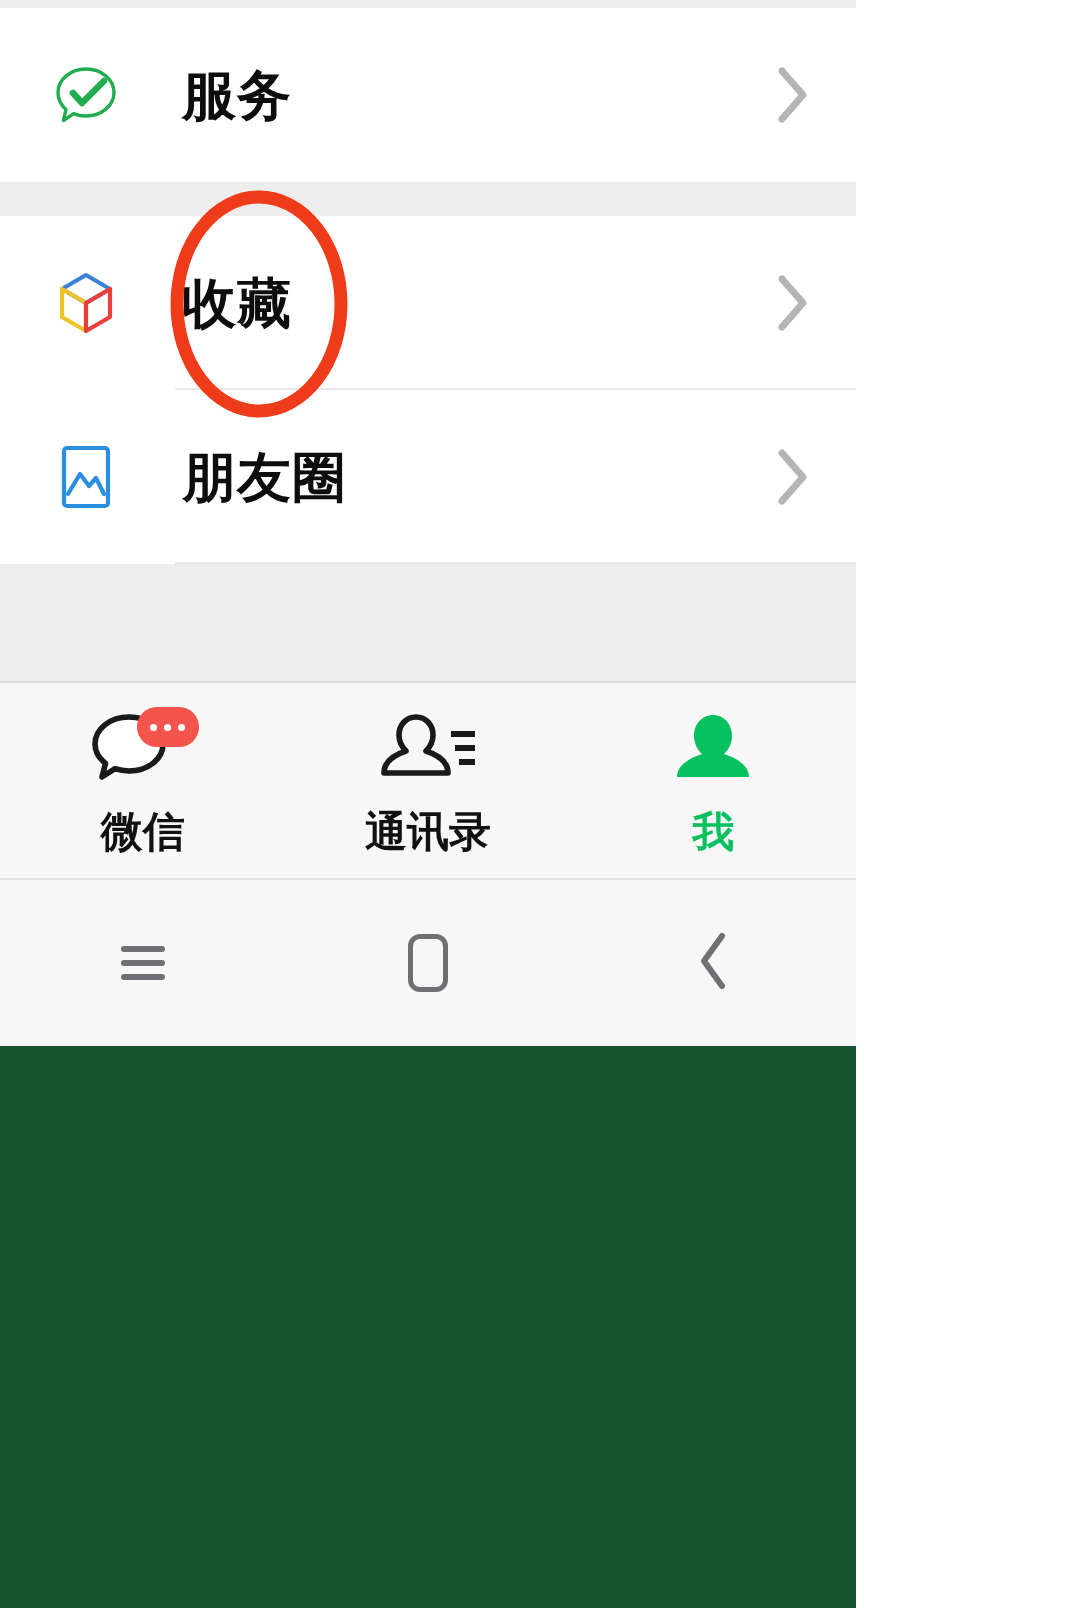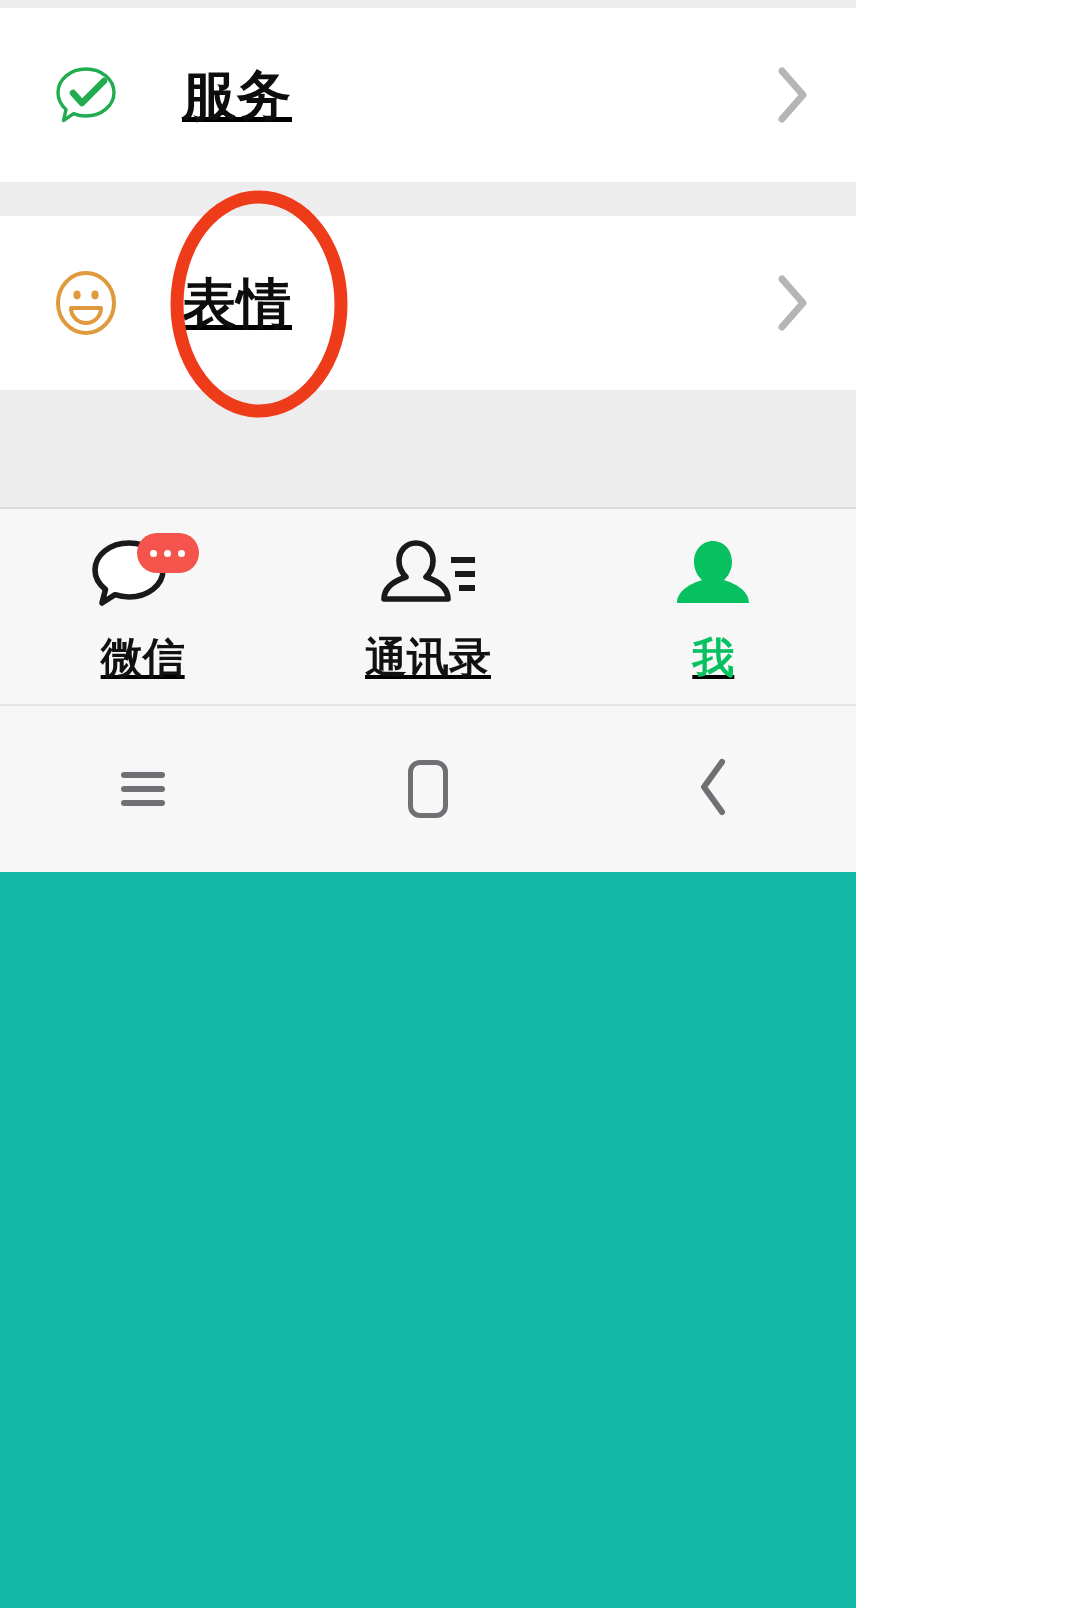--- a/index.html
+++ b/index.html
@@ -2,21 +2,21 @@
 <html><head>
 <meta charset="utf-8">
 <style>
   * { margin:0; padding:0; box-sizing:border-box; }
   html, body {
     width:1080px; height:1608px;
     background:#ffffff;
     font-family:"Liberation Sans","DejaVu Sans",sans-serif;
     overflow:hidden;
   }
-  #app { position:relative; width:856px; height:1608px; background:#14b8a6;text-decoration:underline; }
+  #app { position:relative; width:856px; height:1608px; background:#14532d; }
 
   
   .gap-band { width:100%; background:#ededed; }
   .top-strip { height:8px; background:#ededed; }
   .white-card { background:#ffffff; width:100%; }
 
   
   .row {
     position:relative;
     display:flex;
@@ -159,39 +159,57 @@
           <path d="M6 5 L27 29 L6 53" fill="none" stroke="#b5b5b5" stroke-width="7" stroke-linecap="round" stroke-linejoin="round"></path>
         </svg>
       </span>
     </div>
   </div>
 
   <div class="gap-band" style="height:34px"></div>
 
   <div class="white-card">
 
-
-
-
     <div class="row">
       <span class="icon-wrap">
         <svg width="76" height="76" viewBox="0 0 76 76">
-          <ellipse cx="38" cy="38" rx="28" ry="30" fill="none" stroke="#e09a3d" stroke-width="4"></ellipse>
-          <ellipse cx="29" cy="30" rx="3.6" ry="4.4" fill="#e09a3d"></ellipse>
-          <ellipse cx="47" cy="30" rx="3.6" ry="4.4" fill="#e09a3d"></ellipse>
-          <path d="M23 43 L53 43 A15 15 0 0 1 23 43 Z" fill="none" stroke="#e09a3d" stroke-width="4" stroke-linejoin="round"></path>
-        </svg>
-      </span>
-      <span class="row-label">表情</span>
+
+          <path d="M38 10 L62 24 L38 38 L14 24 Z" fill="none" stroke="#3b82d8" stroke-width="4.2" stroke-linejoin="round"></path>
+
+          <path d="M14 24 L14 52 L38 66 L38 38 Z" fill="none" stroke="#f0c22c" stroke-width="4.2" stroke-linejoin="round"></path>
+
+          <path d="M62 24 L62 52 L38 66 L38 38 Z" fill="none" stroke="#e8413c" stroke-width="4.2" stroke-linejoin="round"></path>
+        </svg>
+      </span>
+      <span class="row-label">收藏</span>
       <span class="chev">
         <svg width="34" height="58" viewBox="0 0 34 58">
           <path d="M6 5 L27 29 L6 53" fill="none" stroke="#b5b5b5" stroke-width="7" stroke-linecap="round" stroke-linejoin="round"></path>
         </svg>
       </span>
-    </div>
+      <span class="divider"></span>
+    </div>
+
+    <div class="row">
+      <span class="icon-wrap">
+        <svg width="76" height="76" viewBox="0 0 76 76">
+          <rect x="16" y="9" width="44" height="58" rx="3" fill="none" stroke="#2b8fe0" stroke-width="4.2"></rect>
+          <path d="M20 55 L32 35 L41 47 L48 39 L56 55" fill="none" stroke="#2b8fe0" stroke-width="4.2" stroke-linecap="round" stroke-linejoin="round"></path>
+        </svg>
+      </span>
+      <span class="row-label">朋友圈</span>
+      <span class="chev">
+        <svg width="34" height="58" viewBox="0 0 34 58">
+          <path d="M6 5 L27 29 L6 53" fill="none" stroke="#b5b5b5" stroke-width="7" stroke-linecap="round" stroke-linejoin="round"></path>
+        </svg>
+      </span>
+      <span class="divider"></span>
+    </div>
+
+
   </div>
 
   <div class="gap-band" style="height:36px"></div>
 
 
   <div class="bottom-gray" style="height:81px"></div>
 
   <div class="tabbar">
 
     <div class="tab">

